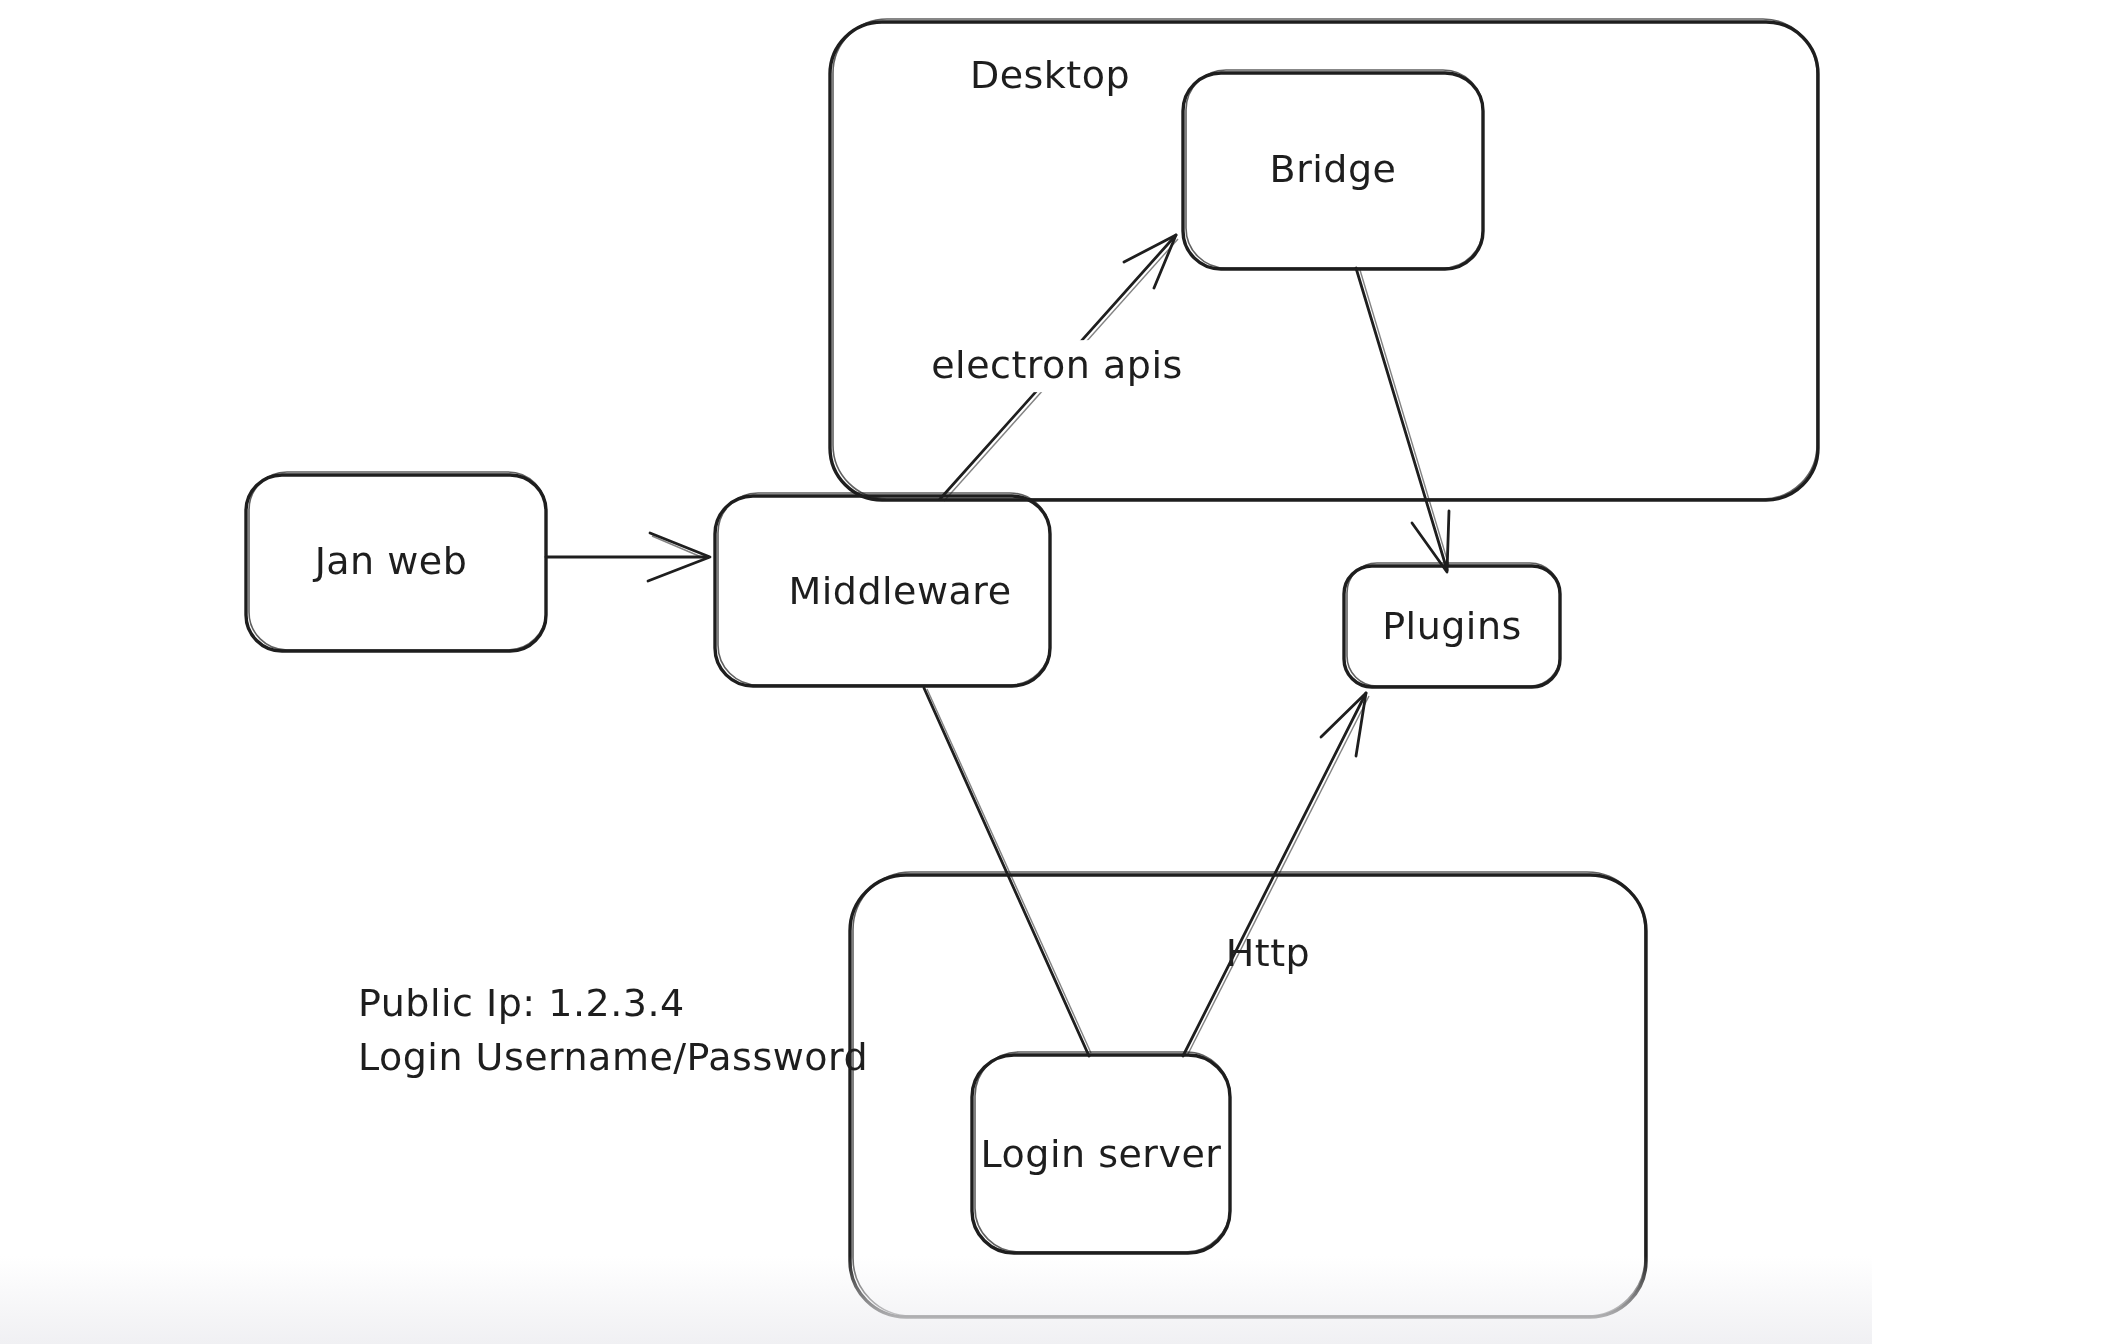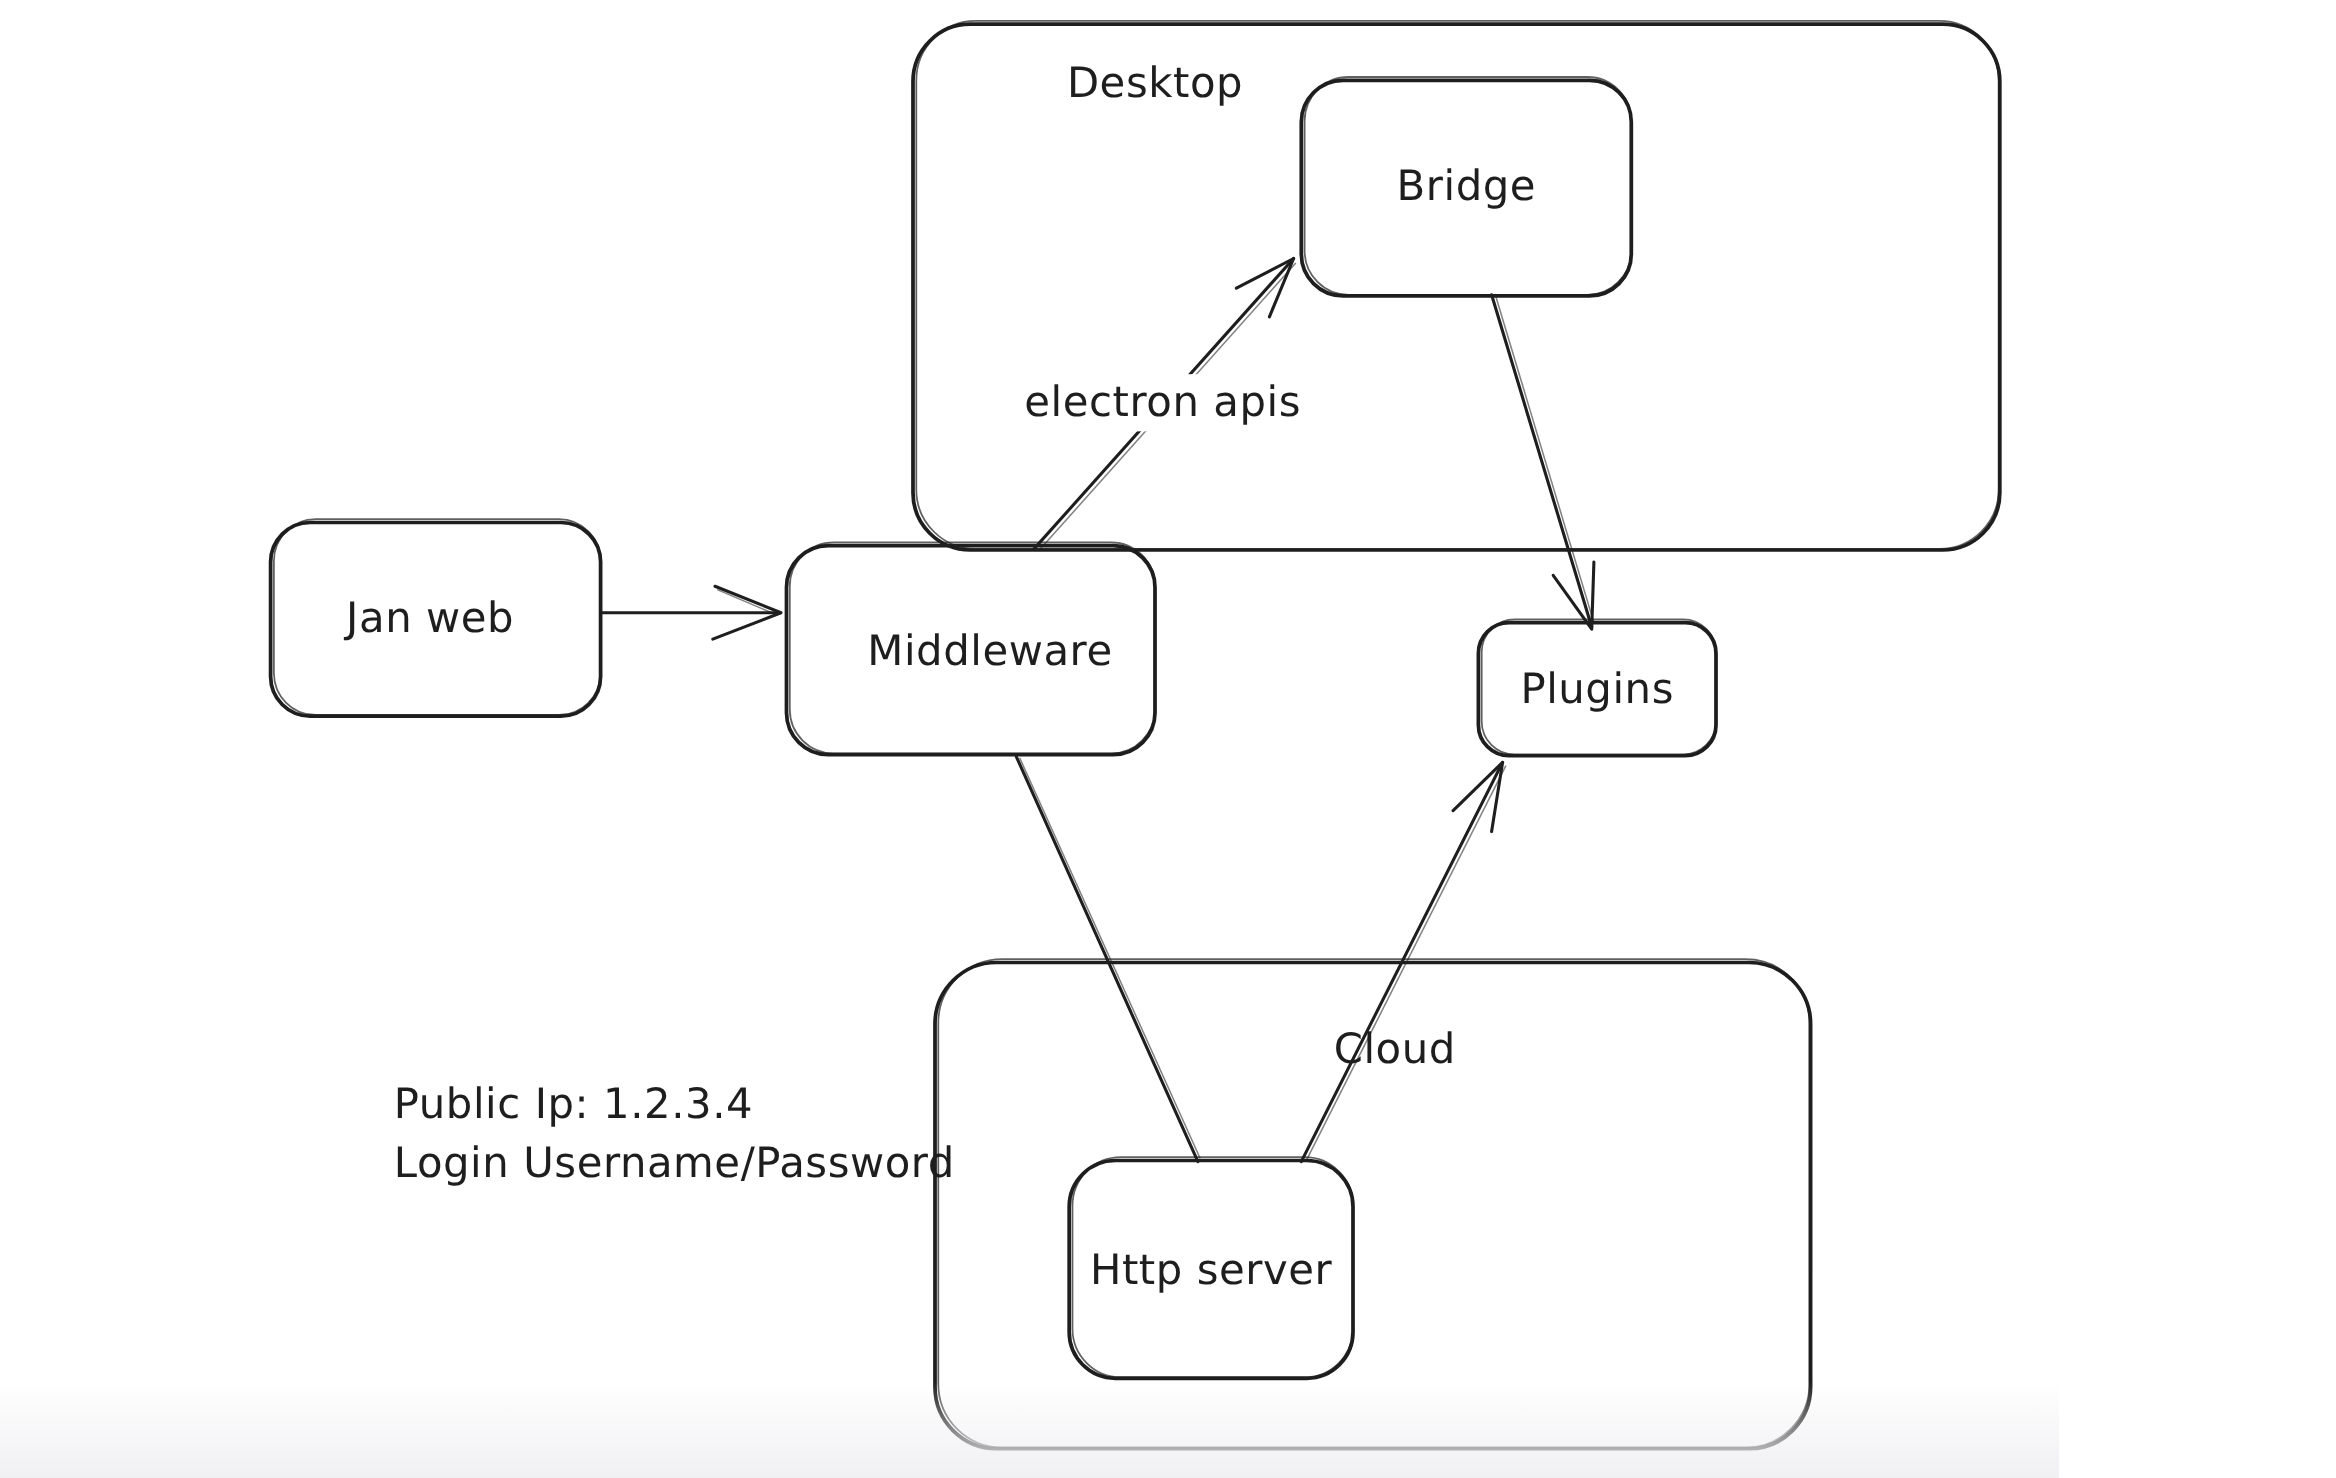--- a/index.html
+++ b/index.html
@@ -117,27 +117,27 @@
     </g>
 
     <g>
       <line class="edge" x1="1183" y1="1056" x2="1366" y2="693"></line>
       <line class="edge-echo" x1="1187" y1="1056" x2="1369" y2="696"></line>
       <polyline class="head" points="1321,737 1366,693 1356,756"></polyline>
     </g>
   </svg>
 
   <div class="lbl" style="left:1050px; top:76px;">Desktop</div>
-  <div class="lbl" style="left:1268px; top:954px;">Cloud</div>
+  <div class="lbl" style="left:1268px; top:954px;">Http</div>
 
   <div class="lbl" style="left:391px; top:562px;">Jan web</div>
   <div class="lbl" style="left:900px; top:592px;text-align:right;">Middleware</div>
   <div class="lbl" style="left:1333px; top:170px;">Bridge</div>
   <div class="lbl" style="left:1452px; top:627px;">Plugins</div>
-  <div class="lbl" style="left:1101px; top:1155px;">Http server</div>
+  <div class="lbl" style="left:1101px; top:1155px;">Login server</div>
 
   <div class="lbl bg" style="left:1057px; top:366px;">electron apis</div>
 
   <div class="notes">
     <div>Public Ip: 1.2.3.4</div>
     <div>Login Username/Password</div>
   </div>
 
   <div class="bottom-fade"></div>
 </div>

